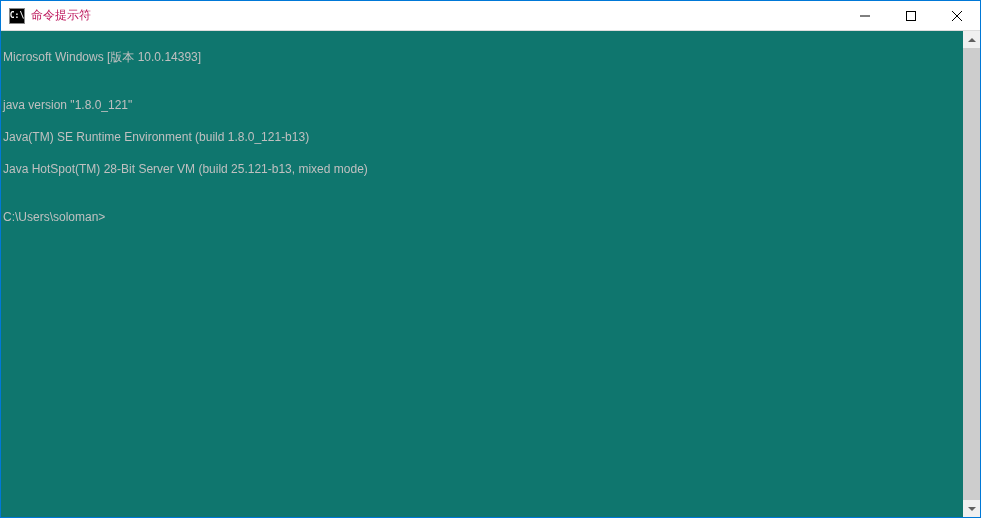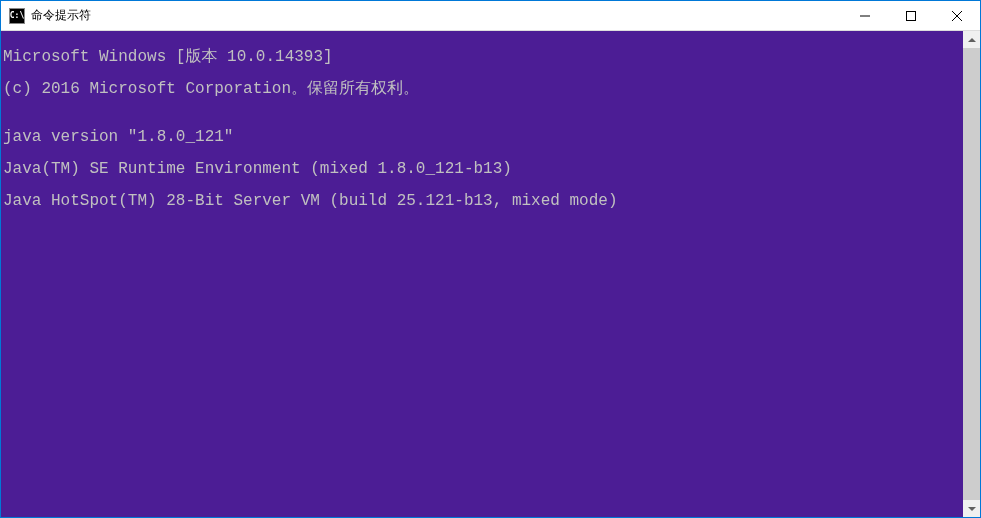--- a/index.html
+++ b/index.html
@@ -40,21 +40,21 @@
       justify-content: center;
       background: #000;
       color: #fff;
       font-size: 8px;
       font-weight: bold;
       font-family: monospace;
       border: 1px solid #888;
     }
     .title-text {
       font-size: 12px;
-      color: #000000;
+      color: #be185d;
       flex: 1;
     }
     .title-buttons {
       display: flex;
       height: 100%;
     }
     .title-btn {
       width: 46px;
       height: 100%;
       display: flex;
@@ -69,24 +69,24 @@
       height: 10px;
     }
     .terminal-wrap {
       flex: 1;
       display: flex;
       background: #000;
       overflow: hidden;
     }
     .terminal {
       flex: 1;
-      background: #4c1d95;
+      background: #0f766e;
       color: #c0c0c0;
-      font-family: Liberation Mono, monospace;
-      font-size: 16px;
+      font-family: Liberation Sans, sans-serif;
+      font-size: 12px;
       line-height: 16px;
       padding: 2px 0 0 2px;
       white-space: pre;
       overflow: hidden;
     }
     .scrollbar {
       width: 17px;
       background: #f0f0f0;
       display: flex;
       flex-direction: column;
@@ -141,26 +141,26 @@
         <svg viewBox="0 0 10 10">
             <line x1="0" y1="0" x2="10" y2="10" stroke="currentColor" stroke-width="1"></line>
             <line x1="10" y1="0" x2="0" y2="10" stroke="currentColor" stroke-width="1"></line>
           </svg>
       </div>
     </div>
   </div>
   <div class="terminal-wrap">
     <div class="terminal">
 <span class="line">Microsoft Windows [版本 10.0.14393]</span>
-<span class="line">(c) 2016 Microsoft Corporation。保留所有权利。</span>
 <span class="line"></span>
 <span class="line">java version "1.8.0_121"</span>
-<span class="line">Java(TM) SE Runtime Environment (mixed 1.8.0_121-b13)</span>
+<span class="line">Java(TM) SE Runtime Environment (build 1.8.0_121-b13)</span>
 <span class="line">Java HotSpot(TM) 28-Bit Server VM (build 25.121-b13, mixed mode)</span>
 <span class="line"></span>
+<span class="line">C:\Users\soloman&gt;</span>
     </div>
     <div class="scrollbar">
       <div class="scroll-arrow">
         <svg width="8" height="4" viewBox="0 0 8 4">
             <polygon points="4,0 8,4 0,4" fill="#606060"></polygon>
           </svg>
       </div>
       <div class="scroll-track">
         <div class="scroll-thumb"></div>
       </div>

